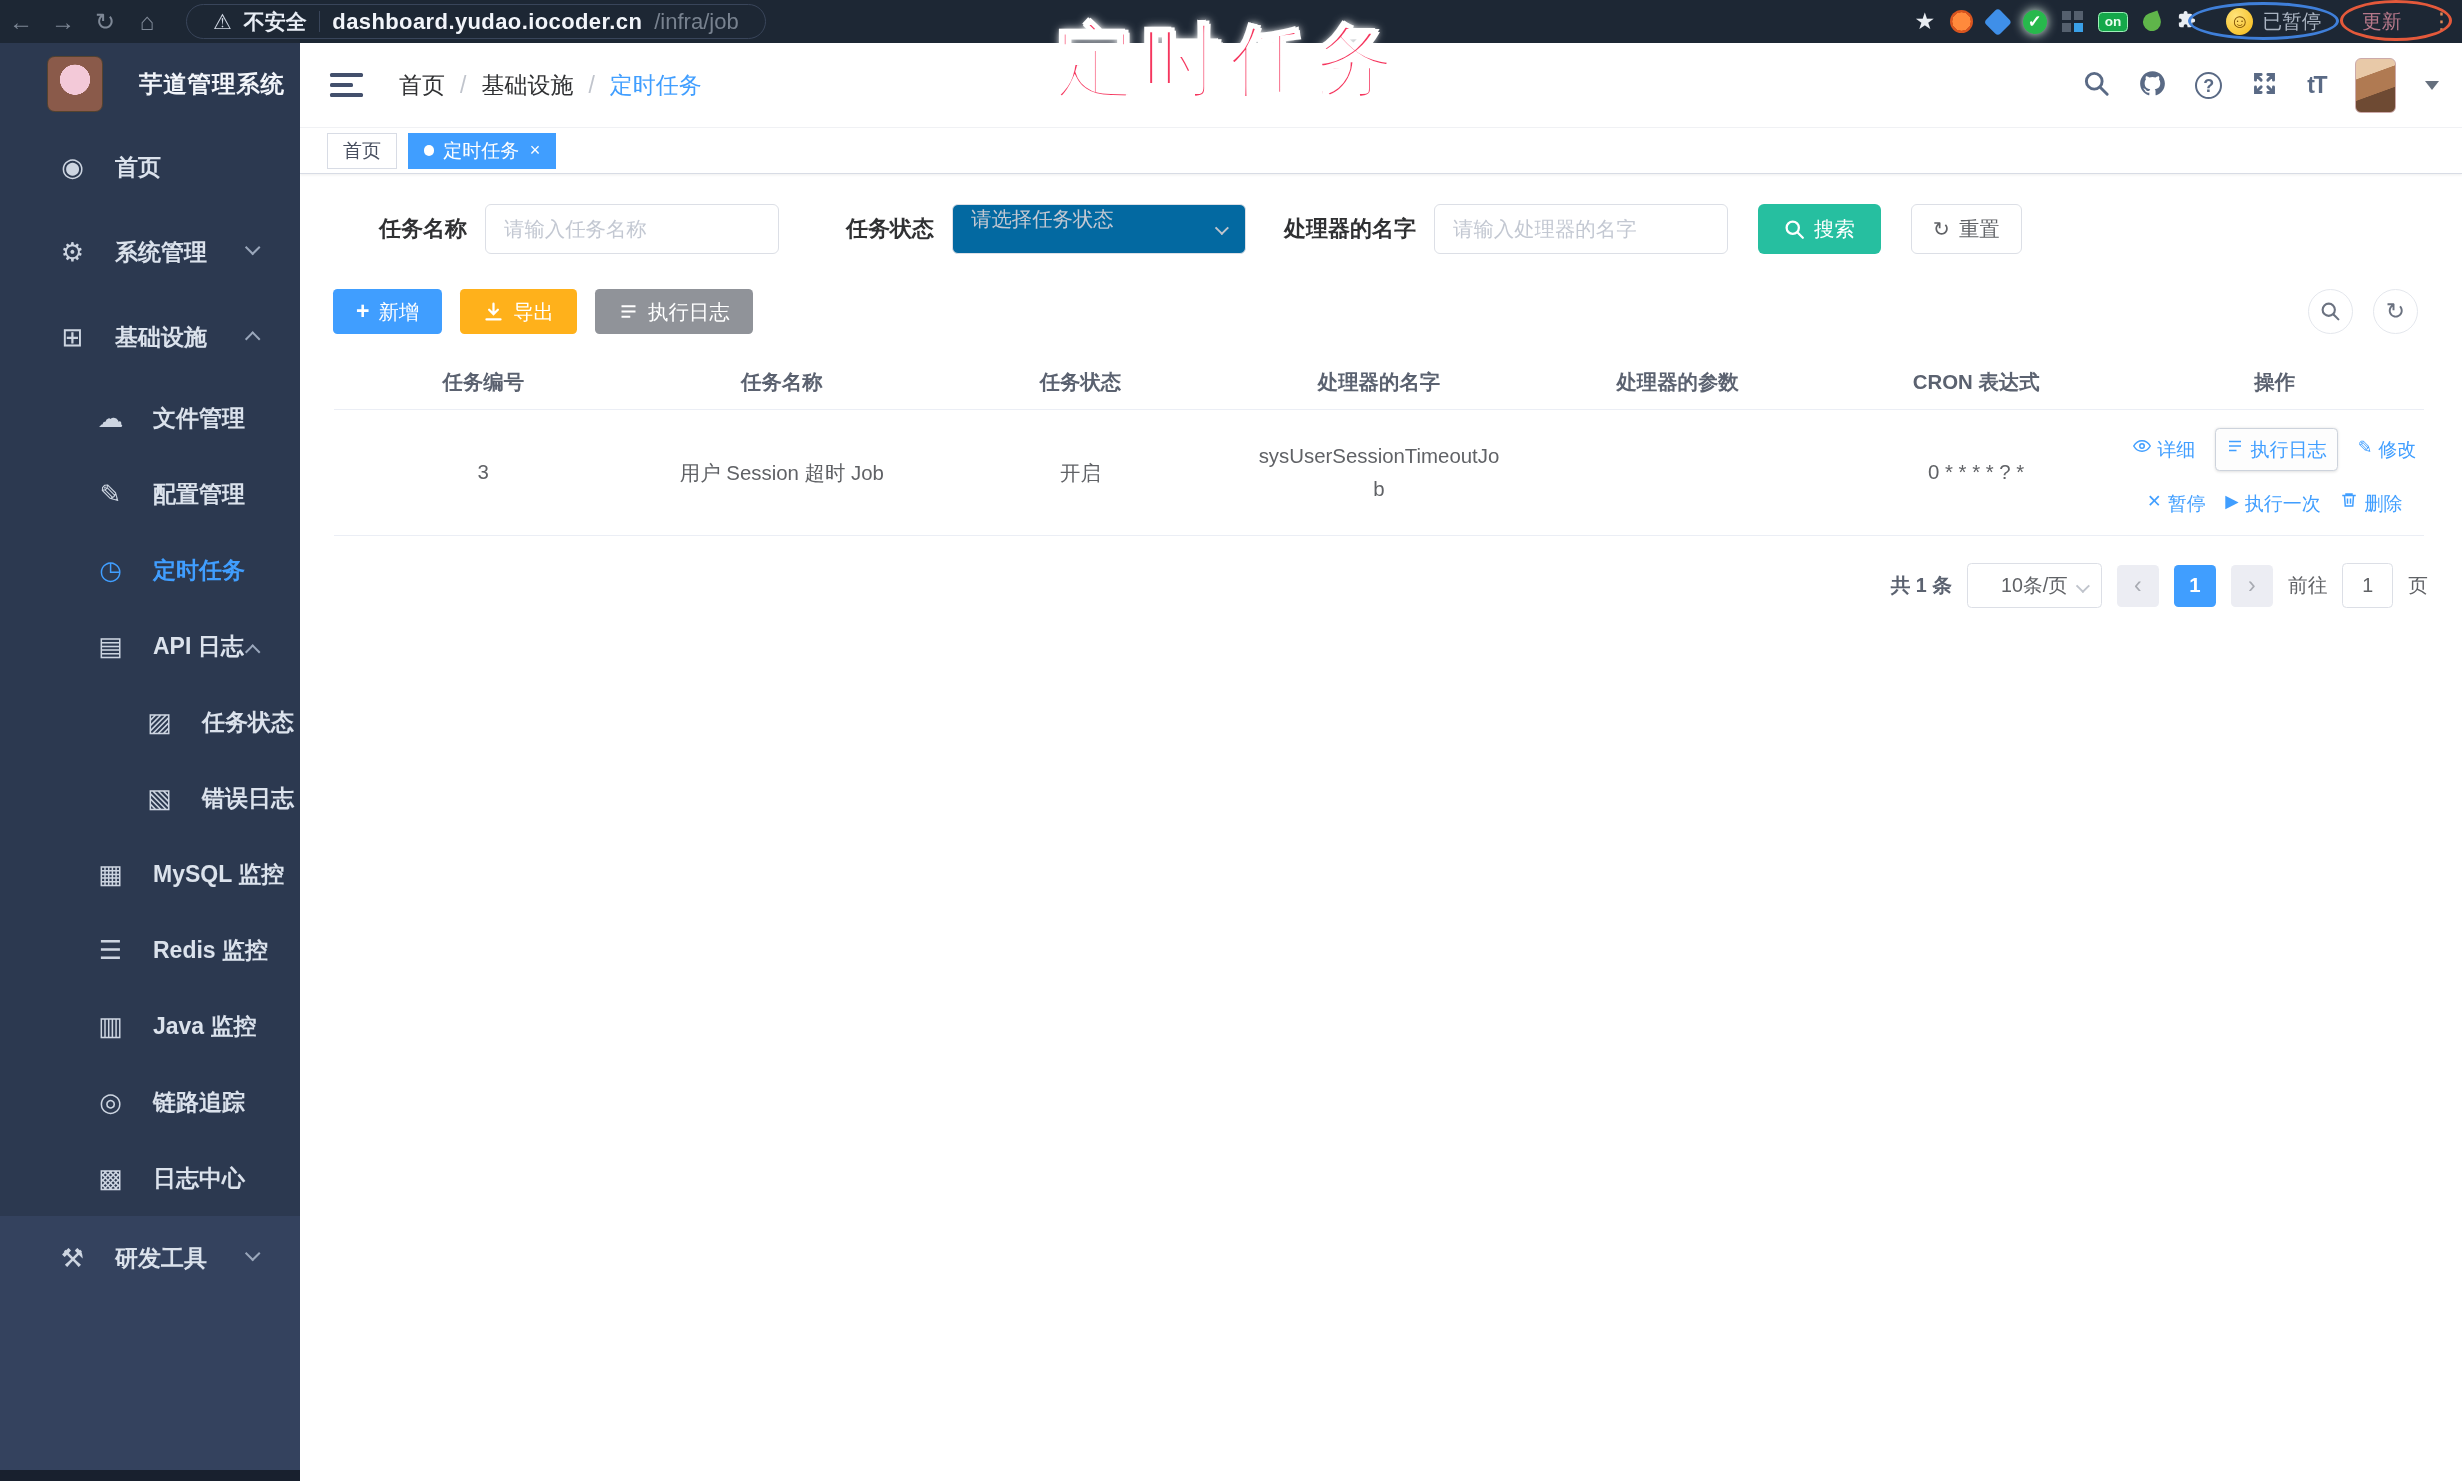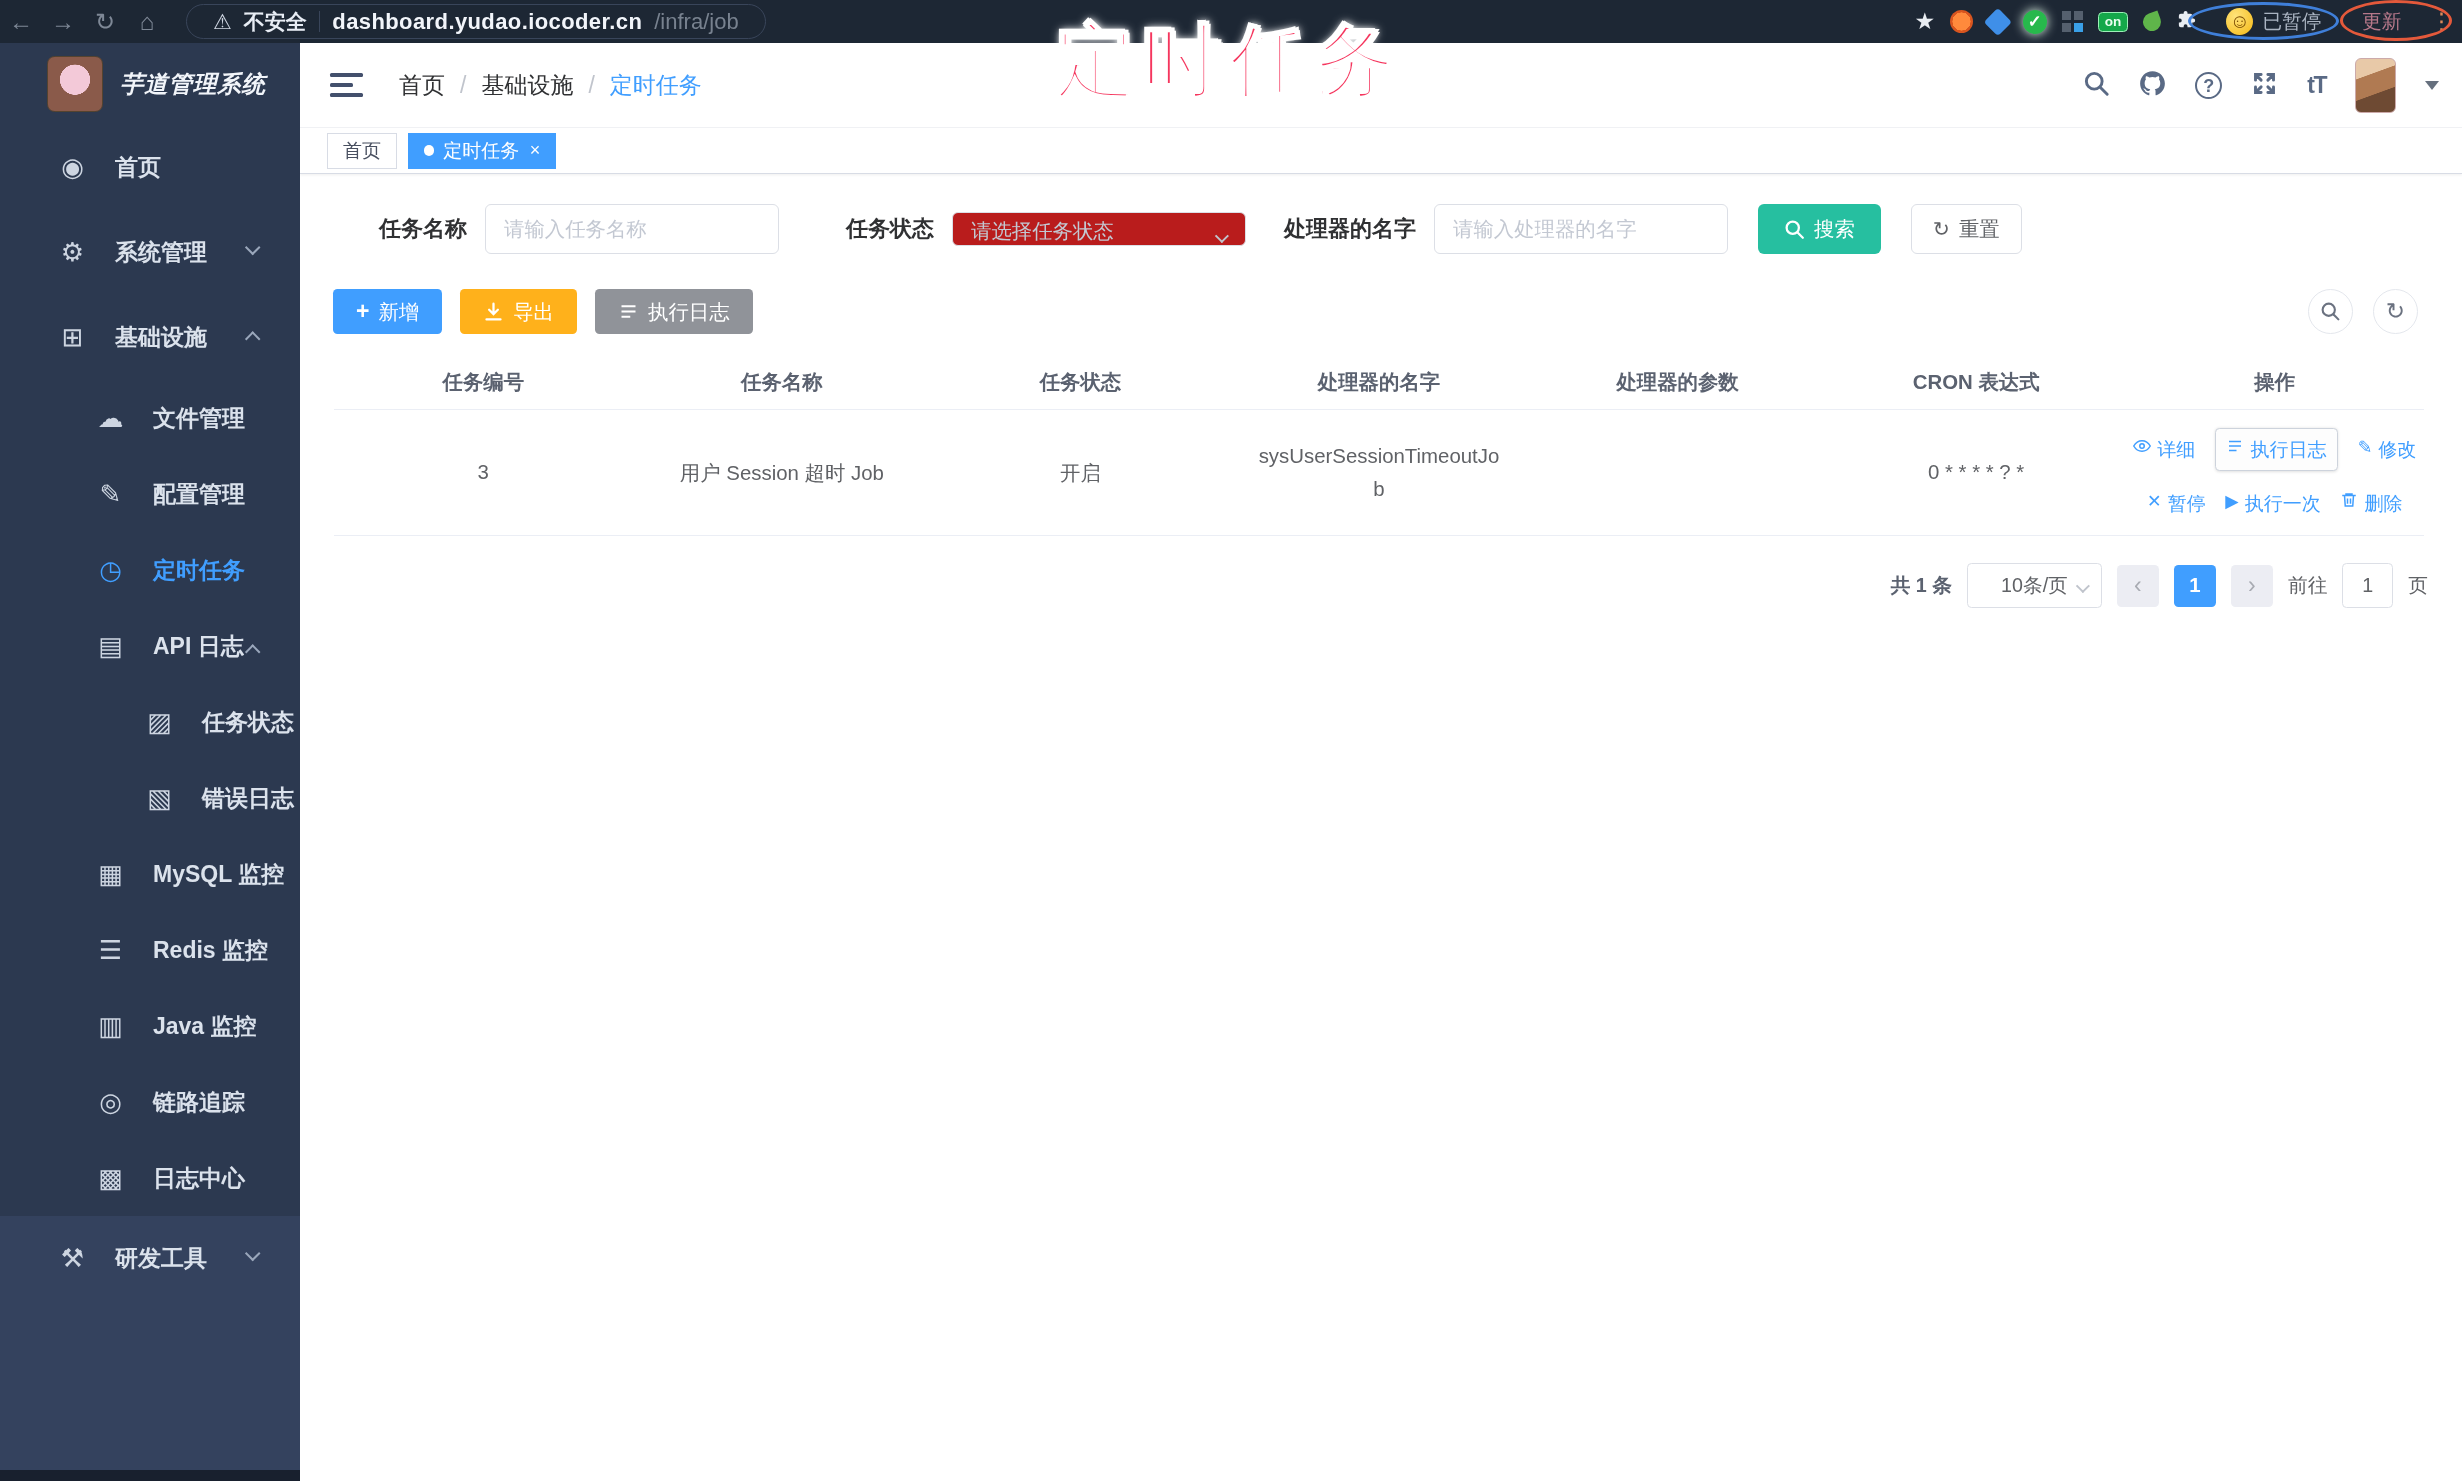--- a/index.html
+++ b/index.html
@@ -44,21 +44,21 @@
   .ring-orange { border:3px solid #e4593b; left:2340px; top:0px; width:112px; height:41px; }
 
   
   .annotation-title { position:absolute; left:1056px; top:9px; z-index:60; pointer-events:none;
     font-size:79px; font-weight:bold; letter-spacing:7.6px; color:#f5365e;
     -webkit-text-stroke:2.3px #ffffff;
     text-shadow:0 0 6px #fff, 0 0 10.6px #fff, 2.3px 2.3px 0 #fff, -2.3px -2.3px 0 #fff; }
 
   
   .sidebar { position:absolute; top:43px; left:0; width:300px; height:1439px; background:#2c3950; z-index:4; }
-  .logo-row { height:82px; display:flex; align-items:center; padding-left:47px; gap:17px;font-style:italic; }
+  .logo-row { height:82px; display:flex; align-items:center; padding-left:47px; gap:36px; }
   .logo-img { width:56px; height:56px; border-radius:7.6px;
     background:radial-gradient(circle at 50% 42%, #f3c9d8 0 36%, #8a5a4a 37% 100%);
     border:0.8px solid #55432f; }
   .logo-title { color:#f2f5fa; font-size:23.5px; font-weight:bold; letter-spacing:0.8px; }
   .menu { position:absolute; top:82px; left:0; right:0; }
   .mi { position:relative; display:flex; align-items:center; gap:23px; color:#dbe2ec;
     font-size:23px; font-weight:600; cursor:pointer; }
   .mi.l1 { height:85px; padding-left:53px; }
   .mi.l2 { height:76px; padding-left:91px; }
   .mi.l3 { height:76px; padding-left:140px; }
@@ -101,22 +101,22 @@
   .tag .tclose { font-size:18px; margin-left:1.5px; }
 
   
   .content { position:absolute; top:175px; left:300px; right:0; bottom:0; background:#fff; z-index:2; }
 
   .filter-row { position:absolute; top:29px; left:79px; display:flex; align-items:center; }
   .f-label { font-size:22px; font-weight:bold; color:#303133; margin-right:18px; white-space:nowrap; }
   .f-input { width:294px; height:50px; border:0.8px solid #dcdfe6; border-radius:6px;
     font-size:20.4px; color:#606266; padding:0 18px; outline:none; background:#fff; }
   .f-input::placeholder { color:#c3c8d2; }
-  .f-select { position:relative; width:294px; height:34px; border:0.8px solid #dcdfe6; border-radius:6px;
-    display:flex; align-items:flex-end; padding:0 18px; color:#c3c8d2; font-size:20.4px; cursor:pointer; background:#b91c1c; }
+  .f-select { position:relative; width:294px; height:50px; border:0.8px solid #dcdfe6; border-radius:6px;
+    display:flex; align-items:flex-start; padding:0 18px; color:#c3c8d2; font-size:20.4px; cursor:pointer; background:#0369a1; }
   .sel-chev { position:absolute; right:18px; top:18px; width:9.8px; height:9.8px;
     border-right:2.3px solid #c0c4cc; border-bottom:2.3px solid #c0c4cc; transform:rotate(45deg); }
   .gap88 { width:67px; } .gap50 { width:38px; } .gap40 { width:30px; }
   .btn { display:flex; align-items:center; justify-content:center; gap:9px; border:none;
     border-radius:6px; font-size:20.4px; cursor:pointer; font-family:inherit; }
   .btn-search { height:50px; padding:0 26px; background:#26bfa0; color:#fff; }
   .btn-reset { height:50px; padding:0 21px; background:#fff; color:#606266; border:0.8px solid #dcdfe6; }
   .btn svg { width:21px; height:21px; }
 
   .toolbar-row { position:absolute; top:114px; left:33px; display:flex; gap:18px; }

